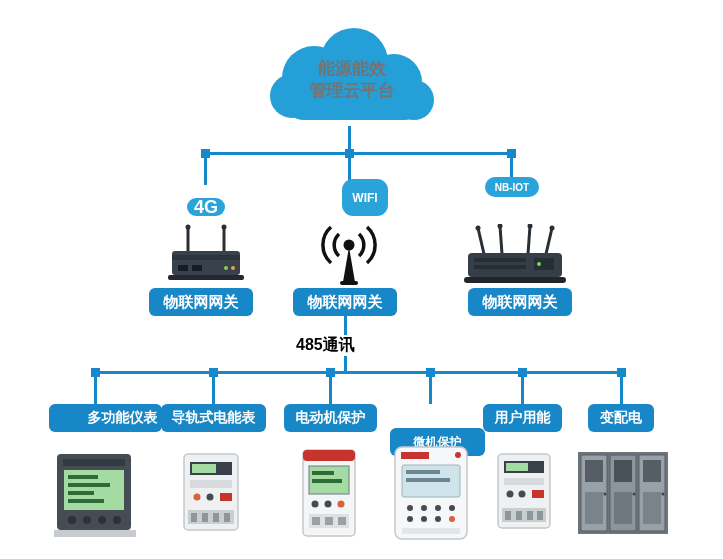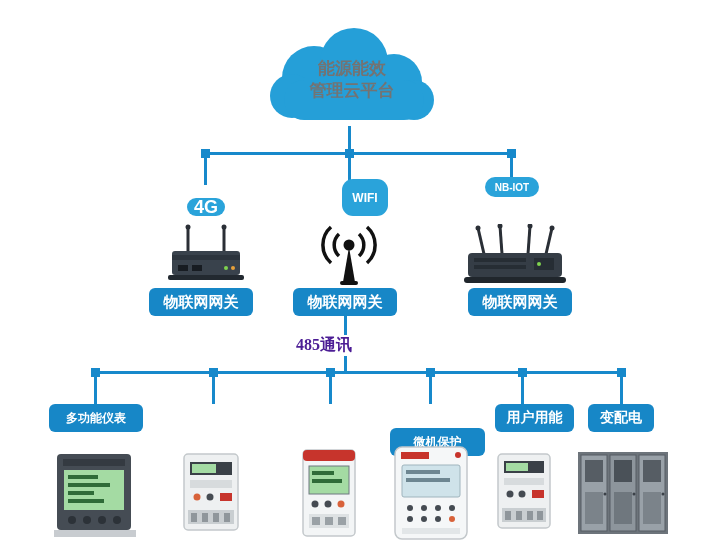--- a/index.html
+++ b/index.html
@@ -6,21 +6,21 @@
   body{font-family:"Liberation Sans","DejaVu Sans",sans-serif;}
   .canvas{position:relative;width:723px;height:559px;background:#ffffff;overflow:hidden;}
   .line{position:absolute;background:#1789cb;}
   .node{position:absolute;width:9px;height:9px;background:#1789cb;}
   .badge{position:absolute;background:#2aa3da;color:#ffffff;font-weight:bold;
          display:flex;align-items:center;justify-content:center;border-radius:11px;}
   .pill{position:absolute;background:#1787c7;color:#ffffff;font-weight:bold;font-size:15px;
         display:flex;align-items:center;justify-content:center;border-radius:6px;height:28px;}
   .cloud-text{position:absolute;color:#737373;font-weight:bold;font-size:17px;
               text-align:center;line-height:22px;width:160px;}
-  .bus-label{position:absolute;color:#4c1d95;font-weight:bold;font-size:16px;background:#ffffff;padding:0 4px;font-family:Liberation Serif, serif;}
+  .bus-label{position:absolute;color:#000000;font-weight:bold;font-size:16px;background:#ffffff;padding:0 4px;}
   .icon-wrap{position:absolute;}
 </style>
 </head>
 <body>
 
 <div class="canvas">
 
   <div class="icon-wrap" style="left:262px;top:26px;">
     <svg width="180" height="104" viewBox="0 0 180 104">
       <g fill="#259fd8">
@@ -113,23 +113,25 @@
   <div class="node" style="left:518px;top:368px;"></div>
   <div class="node" style="left:617px;top:368px;"></div>
 
   <div class="line" style="left:94px;top:374px;width:3px;height:30px;"></div>
   <div class="line" style="left:212px;top:374px;width:3px;height:30px;"></div>
   <div class="line" style="left:329px;top:374px;width:3px;height:30px;"></div>
   <div class="line" style="left:429px;top:374px;width:3px;height:30px;"></div>
   <div class="line" style="left:521px;top:374px;width:3px;height:30px;"></div>
   <div class="line" style="left:620px;top:374px;width:3px;height:30px;"></div>
 
-  <div class="pill" style="left:49px;top:404px;width:94px;font-size:12px;">多功能仪表</div>
+  <div class="pill" style="left:49px;top:404px;width:79px;font-size:14px;padding-left:34px;">多功能仪表</div>
+  <div class="pill" style="left:161px;top:404px;width:105px;font-size:14px;">导轨式电能表</div>
+  <div class="pill" style="left:284px;top:404px;width:93px;font-size:14px;">电动机保护</div>
   <div class="pill" style="left:390px;top:428px;width:95px;font-size:12px;">微机保护</div>
-  <div class="pill" style="left:483px;top:404px;width:79px;font-size:14px;margin-left:12px;">用户用能</div>
+  <div class="pill" style="left:483px;top:404px;width:79px;font-size:14px;">用户用能</div>
   <div class="pill" style="left:588px;top:404px;width:66px;font-size:14px;">变配电</div>
 
   <div class="icon-wrap" style="left:54px;top:450px;">
     <svg width="82" height="90" viewBox="0 0 82 90">
       <rect x="3" y="4" width="74" height="76" rx="4" fill="#454c54"></rect>
       <rect x="9" y="9" width="62" height="7" fill="#343a41"></rect>
       <rect x="10" y="20" width="60" height="40" fill="#a4dba3"></rect>
       <rect x="14" y="25" width="30" height="4" fill="#2f6b38"></rect>
       <rect x="14" y="33" width="42" height="4" fill="#2f6b38"></rect>
       <rect x="14" y="41" width="26" height="4" fill="#2f6b38"></rect>

